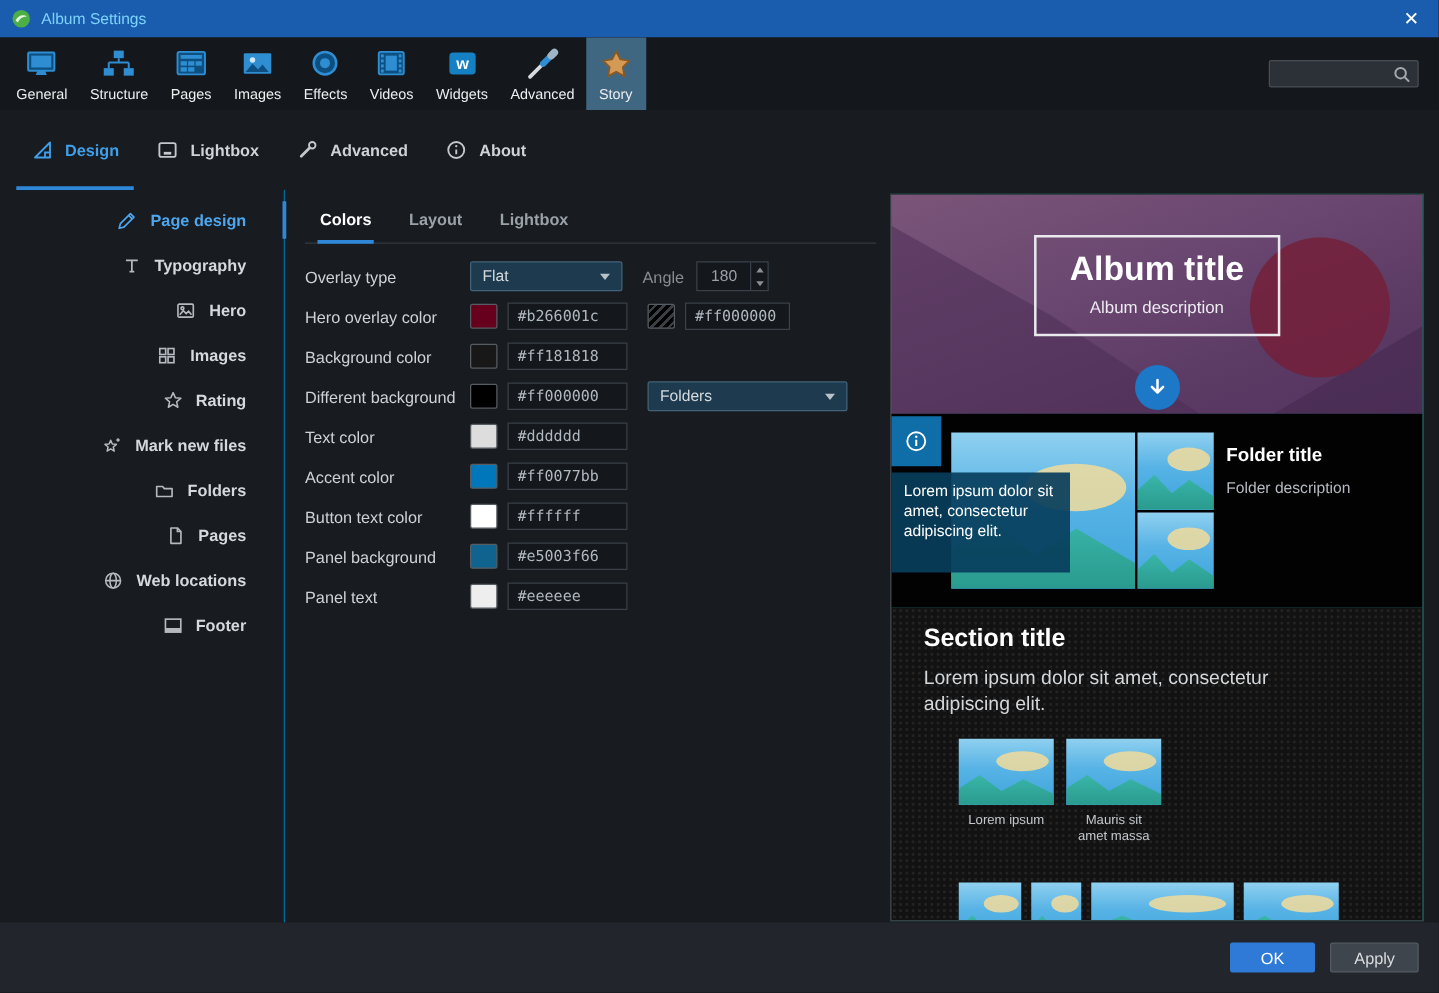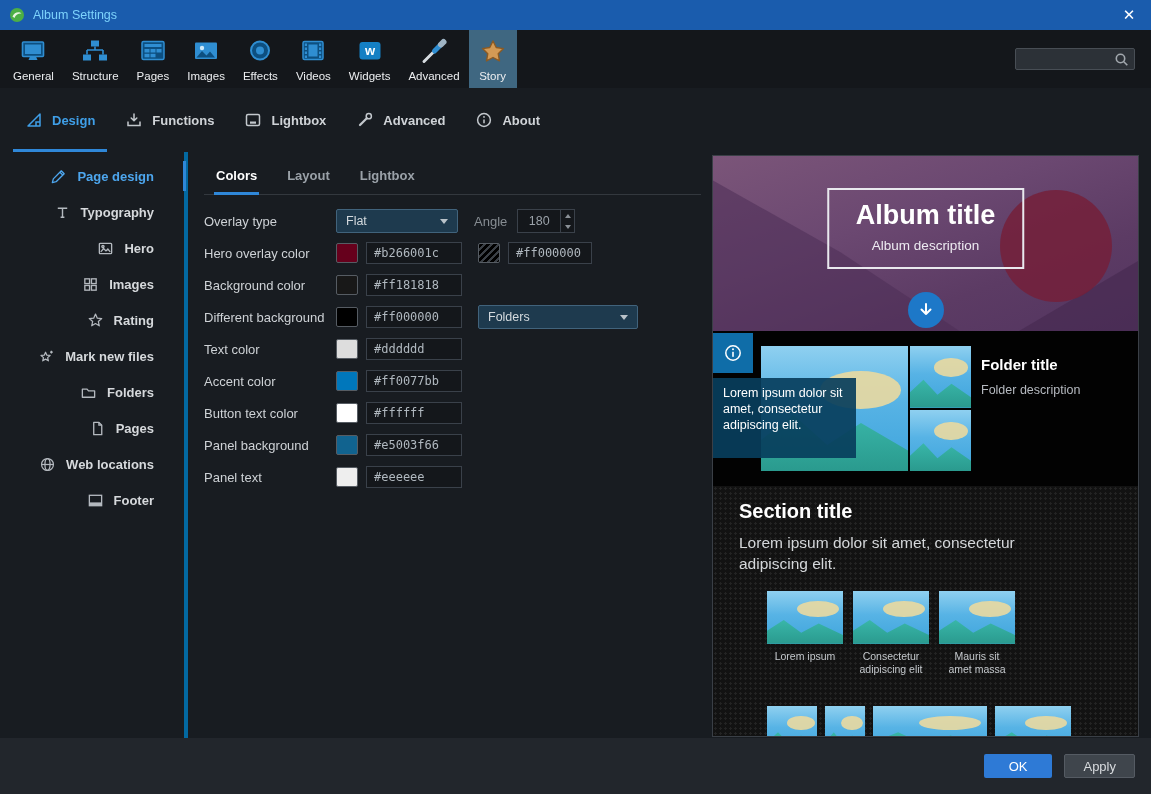--- a/index.html
+++ b/index.html
@@ -24,21 +24,21 @@
   .tabrow { height:64px; background:#181c21; display:flex; align-items:stretch; padding:0 10px; flex:none; }
   .tab { display:flex; align-items:center; gap:9px; color:#cfd3d7; font-size:13px; font-weight:bold; padding:0 15px; position:relative; cursor:default; }
   .tab svg { width:18px; height:18px; color:#c3c8cd; }
   .tab.selected { color:#3f9fe8; }
   .tab.selected svg { color:#3f9fe8; }
   .tab.selected::after { content:""; position:absolute; left:3px; right:3px; bottom:0; height:3px; background:#2f87d8; }
 
   
   .content { flex:1; display:flex; min-height:0; }
 
-  .sidebar { width:188px; border-right:4px solid #0369a1; padding-top:6px; flex:none; }
+  .sidebar { width:228px; border-right:1px solid #0369a1; padding-top:6px; flex:none; }
   .side-item { height:36px; display:flex; align-items:center; justify-content:flex-end; gap:10px; padding-right:30px; color:#d6d9dc; font-size:13px; font-weight:bold; position:relative; cursor:default; }
   .side-item svg { width:17px; height:17px; color:#b4b9bf; flex:none; }
   .side-item.selected { color:#4da6ee; }
   .side-item.selected svg { color:#4da6ee; }
   .side-item.selected::after { content:""; position:absolute; right:-2px; top:3px; bottom:3px; width:3px; background:#2f87d8; }
 
   
   .form-panel { flex:1; padding:16px 0 0 16px; min-width:0; }
   .form-tabs { display:flex; gap:30px; padding-left:12px; border-bottom:1px solid #33383e; }
   .form-tab { font-size:13px; font-weight:bold; color:#9aa1a8; padding-bottom:11px; position:relative; cursor:default; }
@@ -214,27 +214,20 @@
   <div class="tabrow">
     <div class="tab selected">
       <svg viewBox="0 0 18 18" fill="none" stroke="currentColor" stroke-width="1.5">
         <path d="M3 15 L15 3 L15 15 Z" stroke-linejoin="round"></path>
         <path d="M11 15 L11 11 L15 11"></path>
       </svg>
       <span>Design</span>
     </div>
     <div class="tab">
       <svg viewBox="0 0 18 18" fill="none" stroke="currentColor" stroke-width="1.5">
-        <path d="M3 10.5 v4 h12 v-4"></path>
-        <path d="M9 3 v6.5 M6.2 7 L9 9.8 L11.8 7" stroke-linejoin="round" stroke-linecap="round"></path>
-      </svg>
-      <span>Functions</span>
-    </div>
-    <div class="tab">
-      <svg viewBox="0 0 18 18" fill="none" stroke="currentColor" stroke-width="1.5">
         <rect x="2.5" y="3.5" width="13" height="11" rx="1.5"></rect>
         <rect x="6" y="10.5" width="6" height="2.2" fill="currentColor" stroke="none"></rect>
       </svg>
       <span>Lightbox</span>
     </div>
     <div class="tab">
       <svg viewBox="0 0 18 18" fill="none" stroke="currentColor" stroke-width="1.5">
         <circle cx="12.8" cy="5.2" r="2.6"></circle>
         <path d="M10.8 7.2 L4 14" stroke-width="2.2" stroke-linecap="round"></path>
       </svg>
@@ -454,24 +447,20 @@
         <div class="section">
           <div class="section-title">Section title</div>
           <div class="section-text">Lorem ipsum dolor sit amet, consectetur adipiscing elit.</div>
           <div class="thumb-row">
             <div class="thumb-item">
               <div class="pic"></div>
               <div class="thumb-cap">Lorem ipsum</div>
             </div>
             <div class="thumb-item">
               <div class="pic"></div>
-              <div class="thumb-cap">Consectetur adipiscing elit</div>
-            </div>
-            <div class="thumb-item">
-              <div class="pic"></div>
               <div class="thumb-cap">Mauris sit amet massa</div>
             </div>
           </div>
           <div class="thumb-row2">
             <div class="pic" style="width:50px"></div>
             <div class="pic" style="width:40px"></div>
             <div class="pic" style="width:114px"></div>
             <div class="pic" style="width:76px"></div>
           </div>
         </div>

